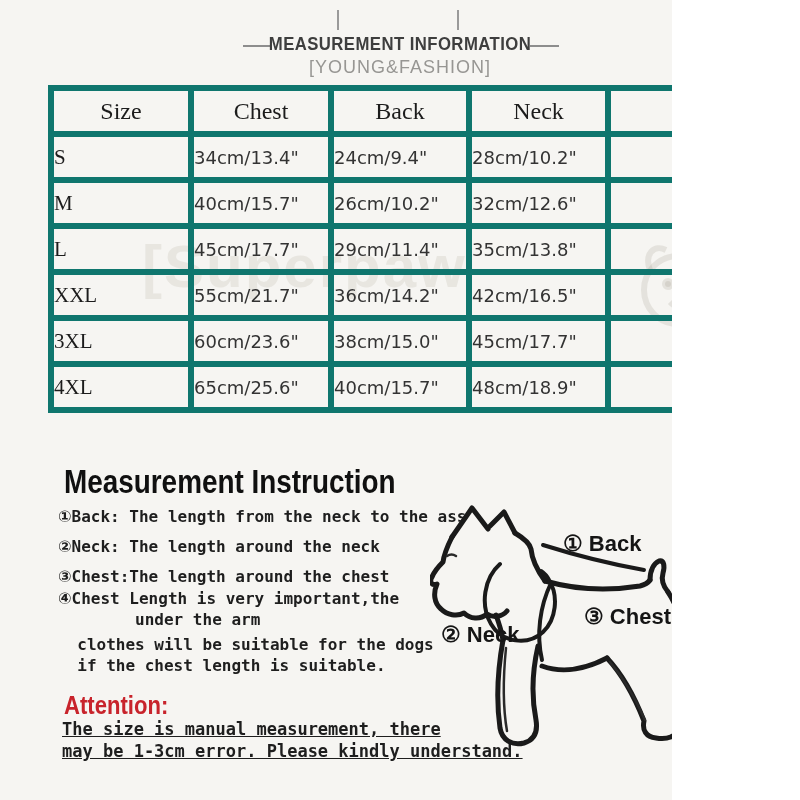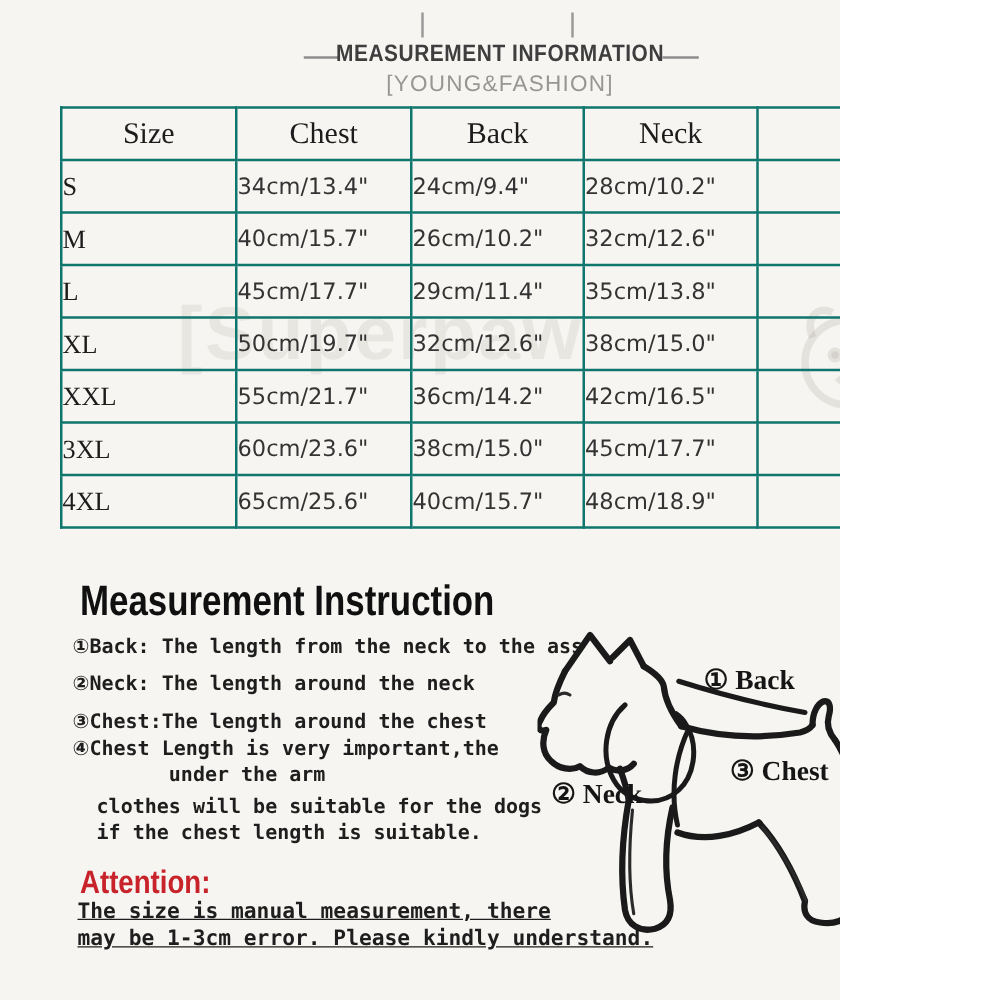--- a/index.html
+++ b/index.html
@@ -28,21 +28,21 @@
     font-size:60px;font-weight:bold;color:rgba(138,128,112,0.13);
     letter-spacing:2px;white-space:nowrap;
   }
   .wm-icon{position:absolute;left:636px;top:240px;z-index:1;}
   
   table.sizes{
     position:absolute;left:48px;top:85px;width:697px;z-index:2;
     border-collapse:collapse;table-layout:fixed;
   }
   table.sizes td,table.sizes th{
-    border:2px solid #0f766e;vertical-align:middle;
+    border:6px solid #0f766e;vertical-align:middle;
     height:40px;padding:0;background:transparent;overflow:hidden;
   }
   table.sizes th{
     font-family:"Liberation Serif",serif;font-weight:normal;
     font-size:24px;color:#1c1c1c;
   }
   td.size-cell{
     font-family:"Liberation Serif",serif;font-size:21px;color:#1c1c1c;
   }
   td.val-cell{
@@ -71,21 +71,21 @@
   .attn-body{position:absolute;left:62px;top:718px;z-index:2;}
   .attn-line{
     font-family:"DejaVu Sans Mono","DejaVu Sans",monospace;
     font-size:17px;font-weight:bold;color:#1e1e1e;
     white-space:pre;line-height:22px;text-decoration:underline;
   }
   
   .dog-svg{position:absolute;left:430px;top:488px;z-index:2;}
   .dog-label{
     position:absolute;z-index:3;white-space:nowrap;
-    font-family:Liberation Serif, serif;
+    font-family:Liberation Sans, sans-serif;
     font-size:22px;font-weight:bold;color:#151515;
   }
   .lbl-back{left:563px;top:531px;}
   .lbl-neck{left:441px;top:622px;}
   .lbl-chest{left:584px;top:604px;}
 </style>
 </head>
 <body>
 
 <div class="page">
@@ -142,27 +142,20 @@
       <td class="val-cell"></td>
     </tr>
     <tr>
       <td class="size-cell">L</td>
       <td class="val-cell">45cm/17.7"</td>
       <td class="val-cell">29cm/11.4"</td>
       <td class="val-cell">35cm/13.8"</td>
       <td class="val-cell"></td>
     </tr>
     <tr>
-      <td class="size-cell">XL</td>
-      <td class="val-cell">50cm/19.7"</td>
-      <td class="val-cell">32cm/12.6"</td>
-      <td class="val-cell">38cm/15.0"</td>
-      <td class="val-cell"></td>
-    </tr>
-    <tr>
       <td class="size-cell">XXL</td>
       <td class="val-cell">55cm/21.7"</td>
       <td class="val-cell">36cm/14.2"</td>
       <td class="val-cell">42cm/16.5"</td>
       <td class="val-cell"></td>
     </tr>
     <tr>
       <td class="size-cell">3XL</td>
       <td class="val-cell">60cm/23.6"</td>
       <td class="val-cell">38cm/15.0"</td>

